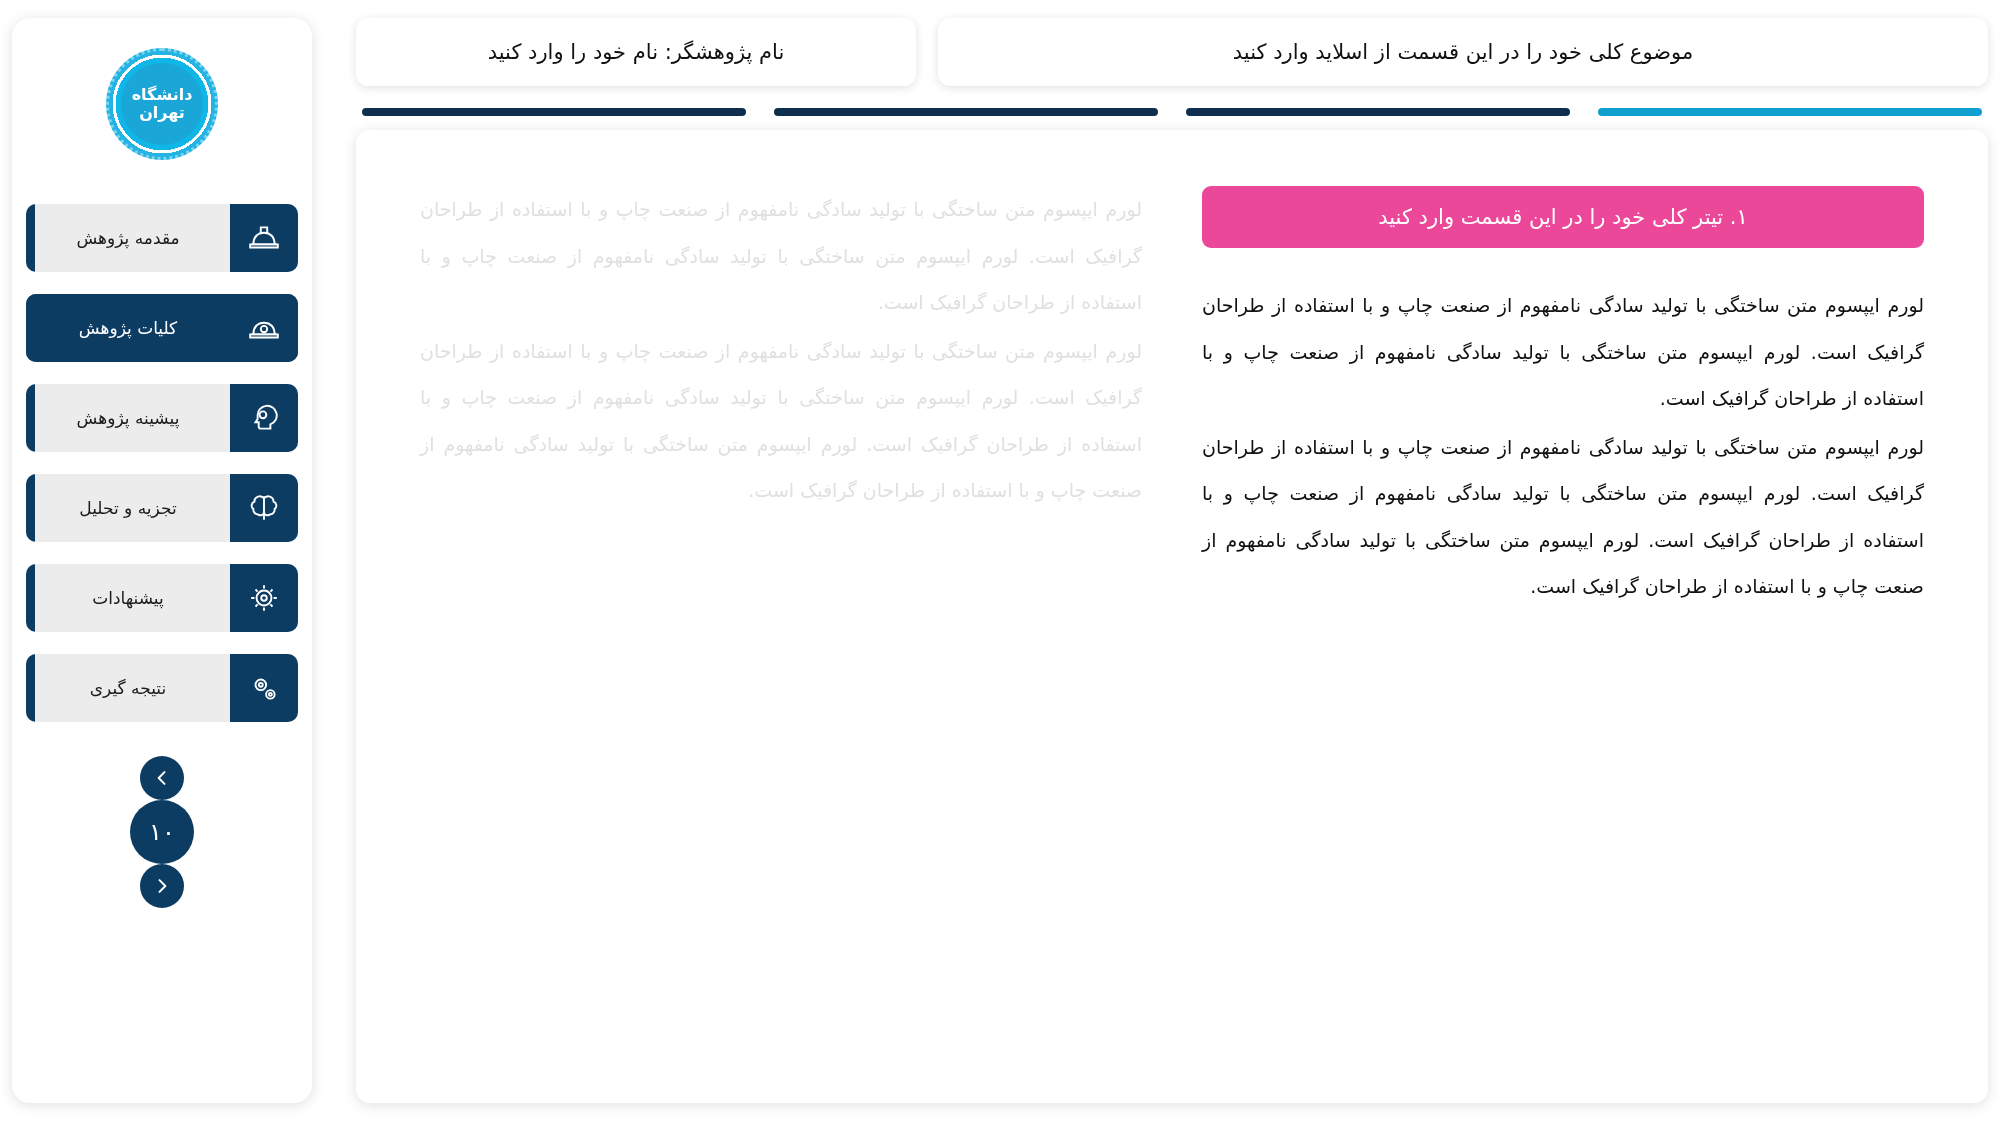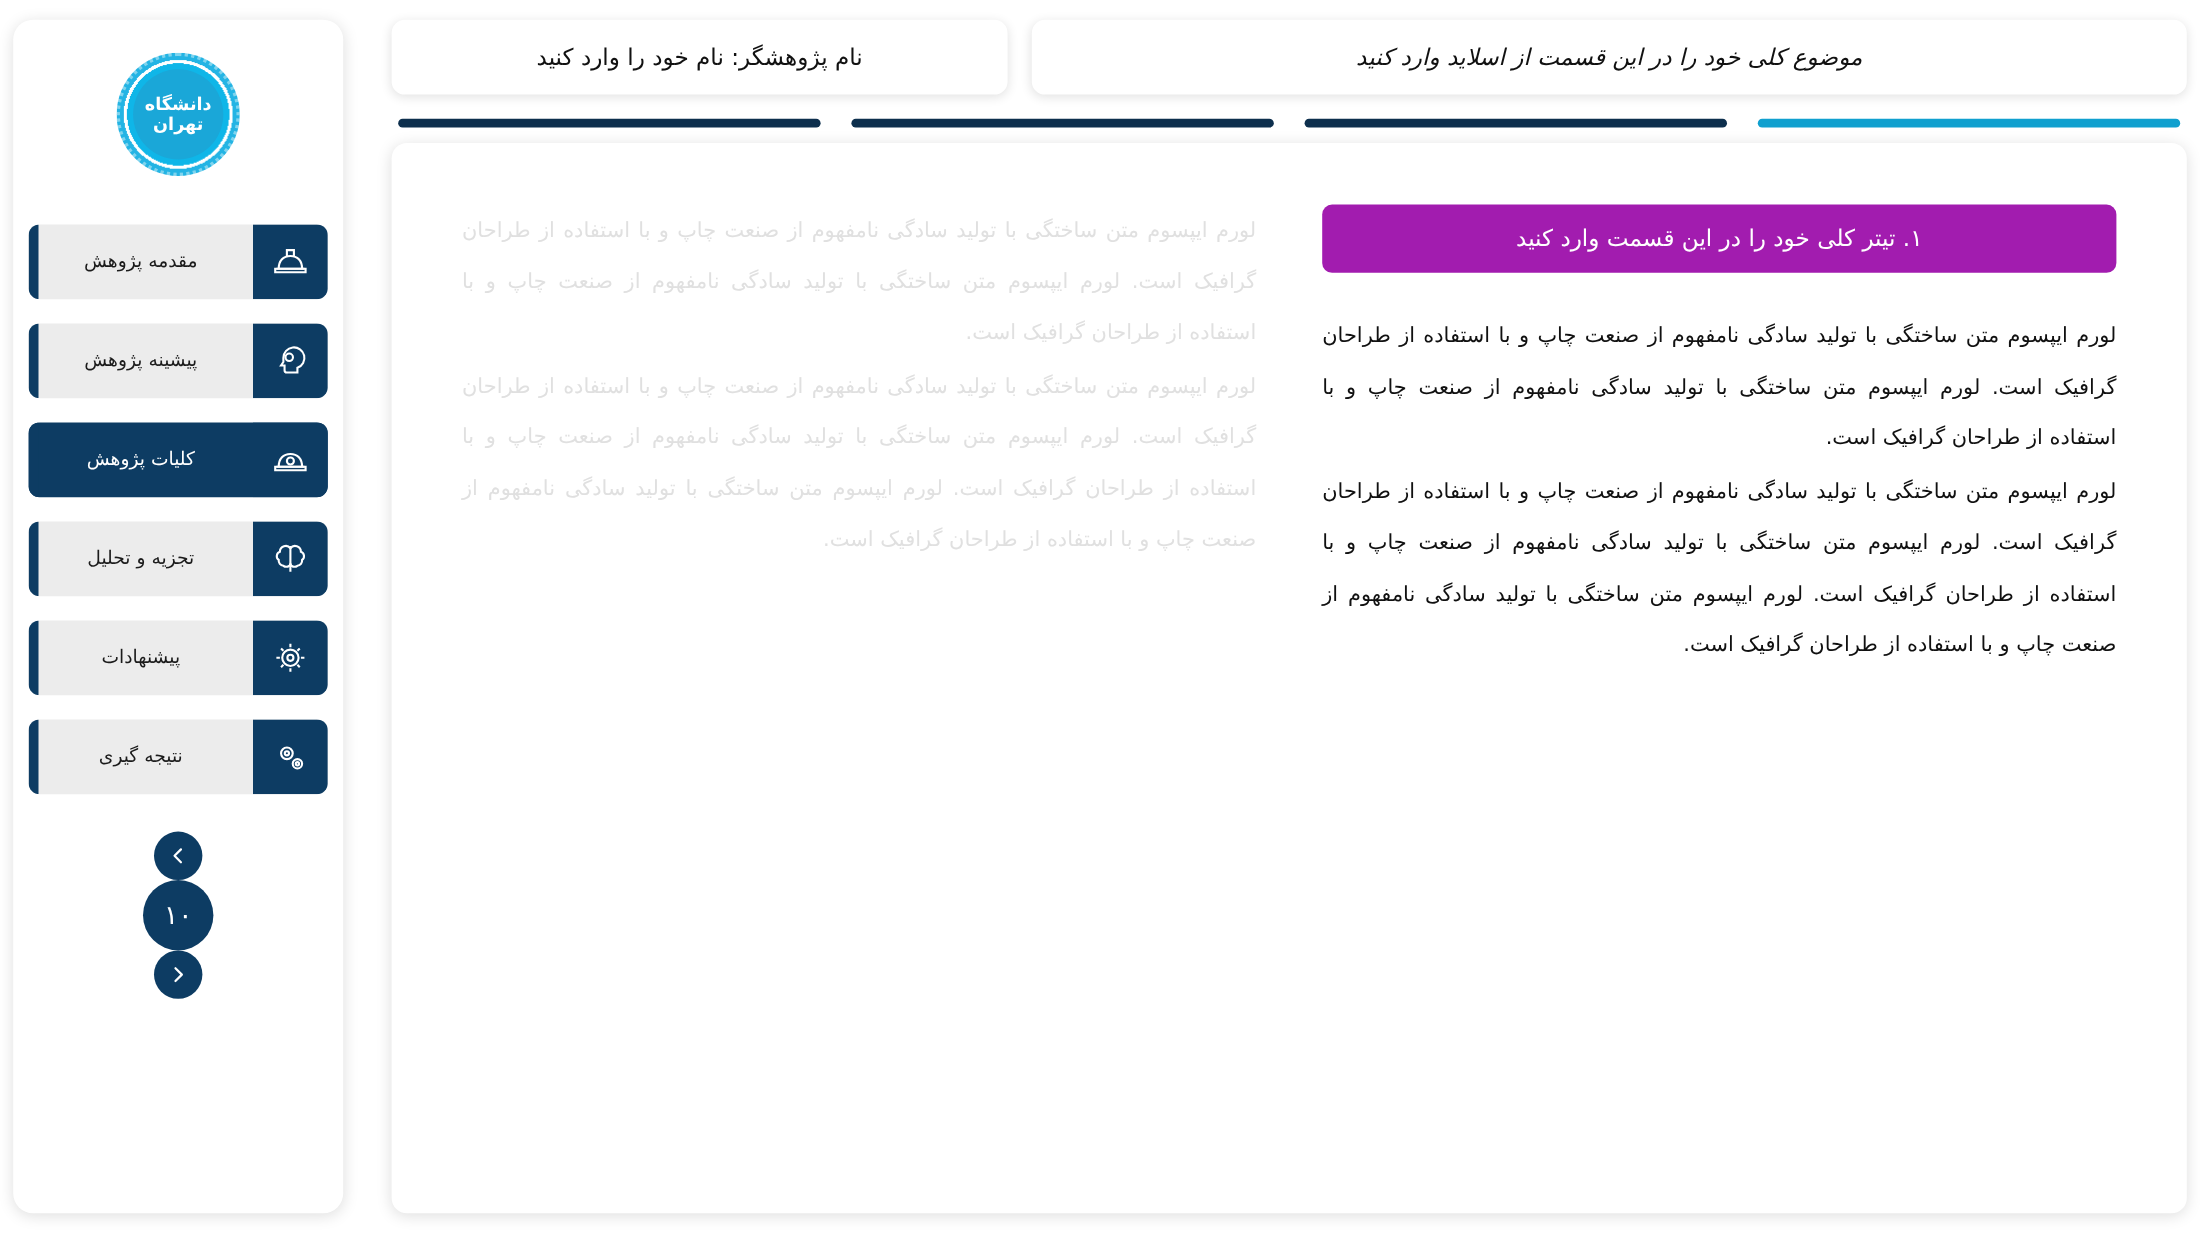--- a/index.html
+++ b/index.html
@@ -130,21 +130,20 @@
   }
   .topic-box {
     flex: 1 1 auto;
     background: #ffffff;
     border-radius: 12px;
     box-shadow: 0 2px 10px rgba(0,0,0,0.12);
     display: flex; align-items: center; justify-content: center;
     font-size: 21px;
     color: #111111;
     padding: 0 20px;
-    font-style: italic;
   }
   .author-box {
     flex: 0 0 560px;
     background: #ffffff;
     border-radius: 12px;
     box-shadow: 0 2px 10px rgba(0,0,0,0.12);
     display: flex; align-items: center; justify-content: center;
     font-size: 21px;
     color: #111111;
     padding: 0 20px;
@@ -171,21 +170,21 @@
     min-height: 0;
   }
   .col { flex: 1 1 0; display: flex; flex-direction: column; min-width: 0; }
   .col-head {
     border-radius: 9px;
     height: 62px;
     display: flex; align-items: center; justify-content: center;
     font-size: 21px;
     margin-bottom: 34px;
   }
-  .col-head.filled { background: #a21caf; color: #ffffff; }
+  .col-head.filled { background: #ec4899; color: #ffffff; }
   .col-head.ghost { background: #ececec; color: #d3d3d3; }
   .para {
     font-size: 19px;
     line-height: 2.45;
     text-align: justify;
     color: #111111;
     margin-bottom: 2px;
   }
   .col.ghost .para { color: #e0e0e0; }
 </style>
@@ -209,41 +208,41 @@
         <span class="ico">
           <svg width="34" height="34" viewBox="0 0 32 32" fill="none" stroke="#fff" stroke-width="1.8">
             <path d="M4 22h24M6 22c0-7 4-11 10-11s10 4 10 11"></path>
             <path d="M13 11V6h6v5"></path>
             <path d="M3 22h26v3H3z"></path>
           </svg>
         </span>
         <span class="label">مقدمه پژوهش</span>
       </div>
 
-      <div class="nav-item">
-        <span class="accent"></span>
-        <span class="ico">
-          <svg width="34" height="34" viewBox="0 0 32 32" fill="none" stroke="#fff" stroke-width="1.8">
-            <path d="M22 26v-4a9 9 0 1 0-12-8.5V17l-2 3h3v4a2 2 0 0 0 2 2h9z"></path>
-            <circle cx="15" cy="13" r="3.2"></circle>
-          </svg>
-        </span>
-        <span class="label">پیشینه پژوهش</span>
-      </div>
-
       <div class="nav-item active">
         <span class="accent"></span>
         <span class="ico">
           <svg width="34" height="34" viewBox="0 0 32 32" fill="none" stroke="#fff" stroke-width="1.8">
             <path d="M4 22h24M6 22c0-7 4-11 10-11s10 4 10 11"></path>
             <circle cx="16" cy="17" r="3"></circle>
             <path d="M3 22h26v3H3z"></path>
           </svg>
         </span>
         <span class="label">کلیات پژوهش</span>
+      </div>
+
+      <div class="nav-item">
+        <span class="accent"></span>
+        <span class="ico">
+          <svg width="34" height="34" viewBox="0 0 32 32" fill="none" stroke="#fff" stroke-width="1.8">
+            <path d="M22 26v-4a9 9 0 1 0-12-8.5V17l-2 3h3v4a2 2 0 0 0 2 2h9z"></path>
+            <circle cx="15" cy="13" r="3.2"></circle>
+          </svg>
+        </span>
+        <span class="label">پیشینه پژوهش</span>
       </div>
 
       <div class="nav-item">
         <span class="accent"></span>
         <span class="ico">
           <svg width="34" height="34" viewBox="0 0 32 32" fill="none" stroke="#fff" stroke-width="1.8">
             <path d="M16 5v22"></path>
             <path d="M16 7a5 5 0 0 0-9 3 4 4 0 0 0-1 7 4.5 4.5 0 0 0 4 5c2 1.5 6 1 6-2"></path>
             <path d="M16 7a5 5 0 0 1 9 3 4 4 0 0 1 1 7 4.5 4.5 0 0 1-4 5c-2 1.5-6 1-6-2"></path>
           </svg>

